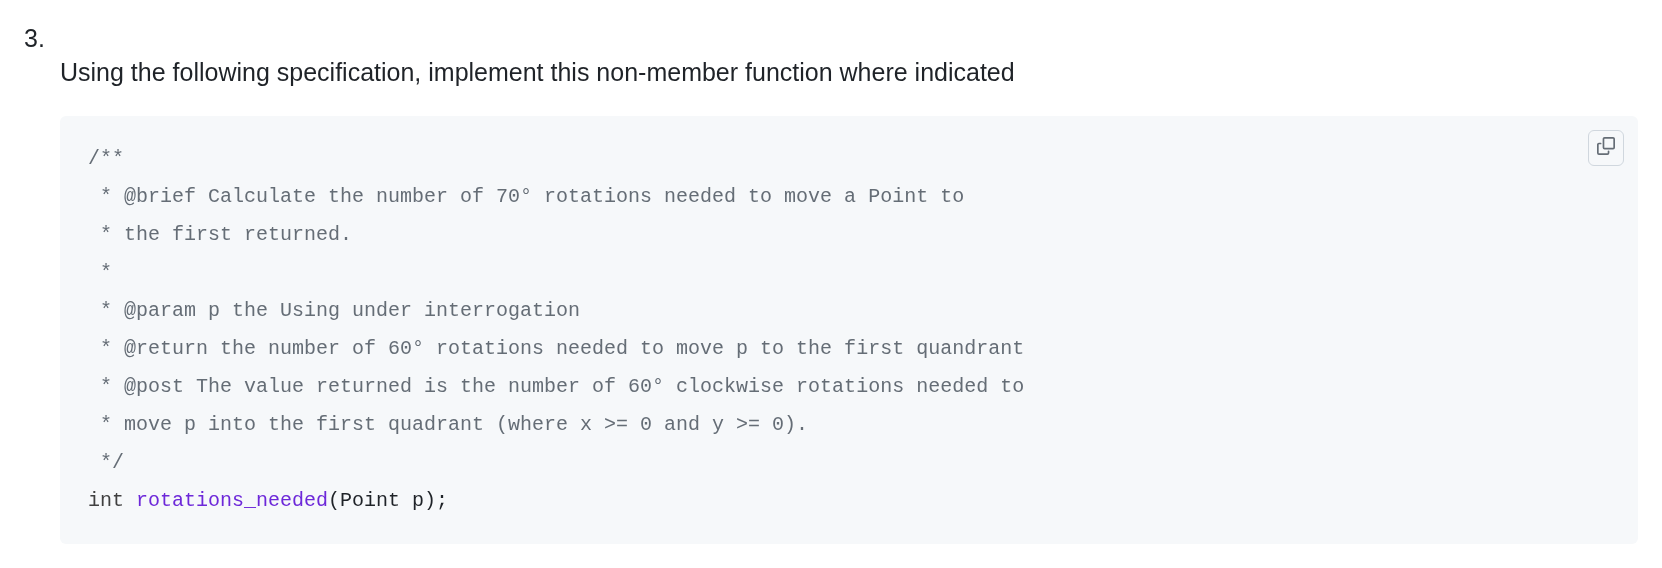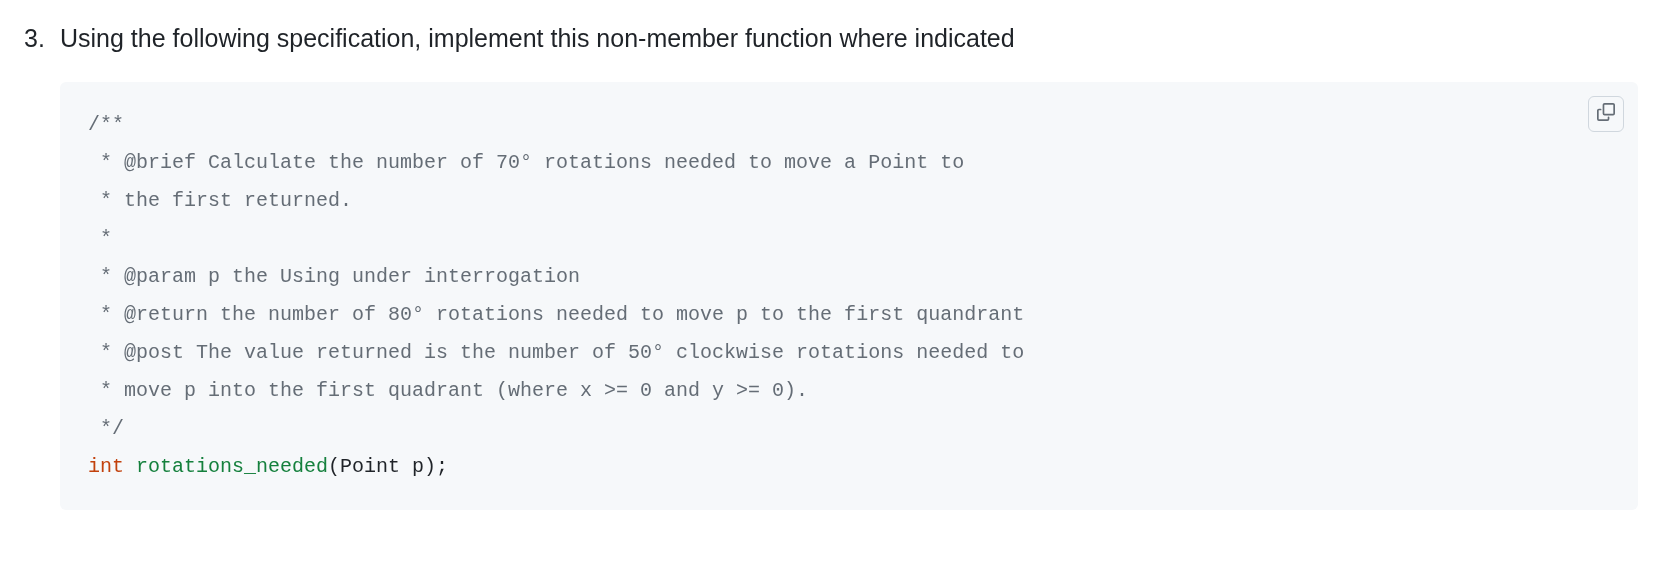--- a/index.html
+++ b/index.html
@@ -31,20 +31,21 @@
     }
 
     .question-content {
       flex: 1;
     }
 
     .question-text {
       font-size: 25px;
       color: #1f2328;
       margin-bottom: 24px;
+      margin-top: 34px;
     }
 
     .code-block-wrapper {
       position: relative;
       background-color: #f6f8fa;
       border-radius: 6px;
       padding: 24px 28px;
     }
 
     .copy-button {
@@ -74,25 +75,25 @@
       line-height: 1.9;
       white-space: pre;
       overflow-x: auto;
     }
 
     .code-comment {
       color: #656d76;
     }
 
     .code-keyword {
-      color: #c2410c;
+      color: #404040;
     }
 
     .code-function {
-      color: #15803d;
+      color: #6d28d9;
     }
 
     .code-text {
       color: #1f2328;
       font-family: Liberation Mono, monospace;
     }
   </style>
 </head>
 <body>
 
@@ -108,20 +109,20 @@
             <path d="M0 6.75C0 5.784.784 5 1.75 5h1.5a.75.75 0 0 1 0 1.5h-1.5a.25.25 0 0 0-.25.25v7.5c0 .138.112.25.25.25h7.5a.25.25 0 0 0 .25-.25v-1.5a.75.75 0 0 1 1.5 0v1.5A1.75 1.75 0 0 1 9.25 16h-7.5A1.75 1.75 0 0 1 0 14.25Z"></path>
             <path d="M5 1.75C5 .784 5.784 0 6.75 0h7.5C15.216 0 16 .784 16 1.75v7.5A1.75 1.75 0 0 1 14.25 11h-7.5A1.75 1.75 0 0 1 5 9.25Zm1.75-.25a.25.25 0 0 0-.25.25v7.5c0 .138.112.25.25.25h7.5a.25.25 0 0 0 .25-.25v-7.5a.25.25 0 0 0-.25-.25Z"></path>
           </svg>
         </span>
       </button>
 <pre><span class="code-comment">/**</span>
 <span class="code-comment"> * @brief Calculate the number of 70° rotations needed to move a Point to</span>
 <span class="code-comment"> * the first returned.</span>
 <span class="code-comment"> *</span>
 <span class="code-comment"> * @param p the Using under interrogation</span>
-<span class="code-comment"> * @return the number of 80° rotations needed to move p to the first quandrant</span>
-<span class="code-comment"> * @post The value returned is the number of 50° clockwise rotations needed to</span>
+<span class="code-comment"> * @return the number of 60° rotations needed to move p to the first quandrant</span>
+<span class="code-comment"> * @post The value returned is the number of 60° clockwise rotations needed to</span>
 <span class="code-comment"> * move p into the first quadrant (where x &gt;= 0 and y &gt;= 0).</span>
 <span class="code-comment"> */</span>
 <span class="code-keyword">int</span><span class="code-text"> </span><span class="code-function">rotations_needed</span><span class="code-text">(Point p);</span></pre>
     </div>
   </div>
 </div>
 
 </body></html>

